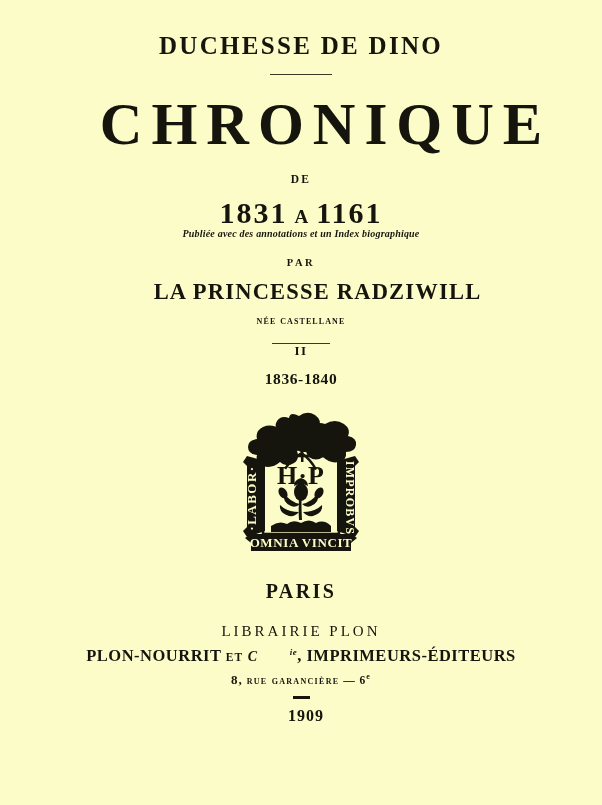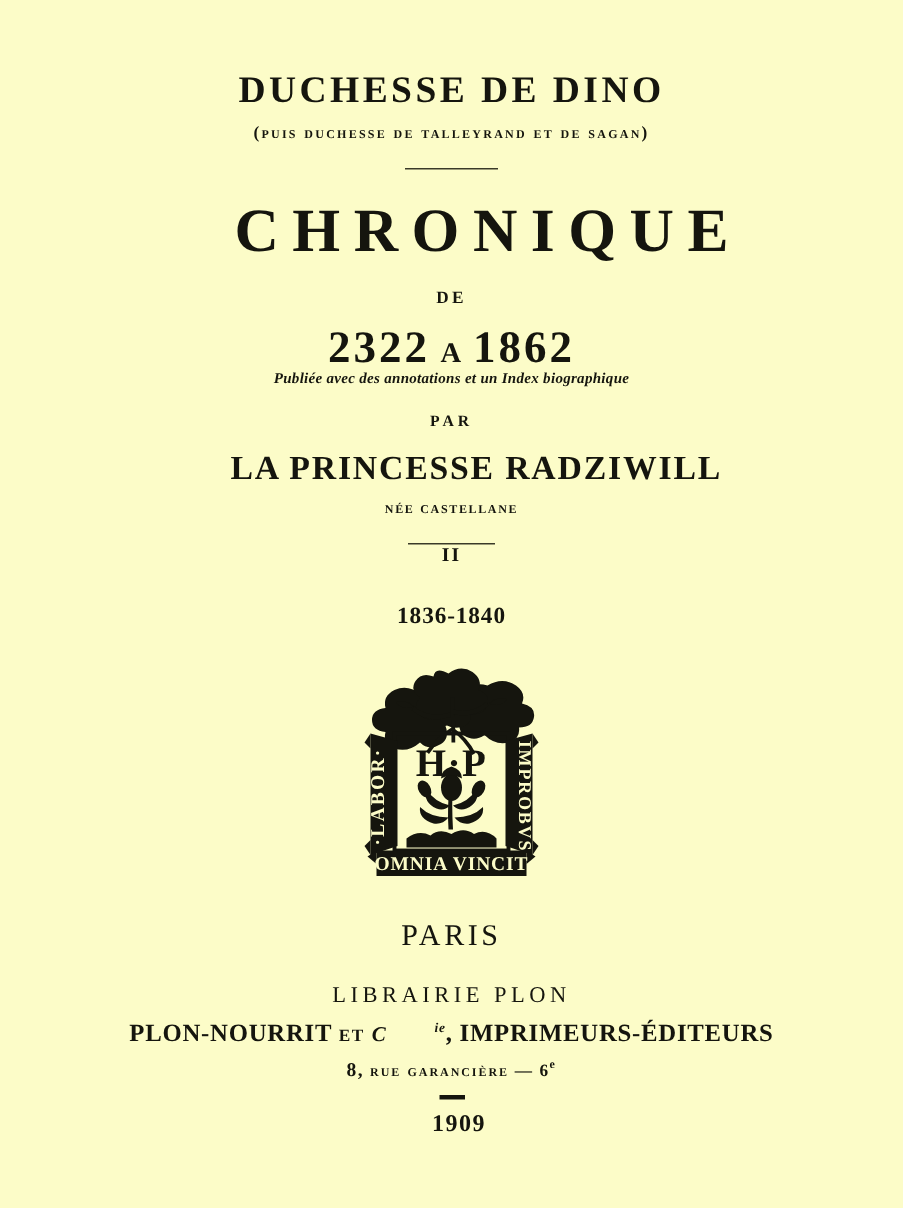--- a/index.html
+++ b/index.html
@@ -19,21 +19,21 @@
     width: 602px;
     height: 805px;
     box-sizing: border-box;
     padding: 0;
     text-align: center;
     position: relative;
     background: #fcfcc8;
   }
 
   .author-line {
-    margin-top: 48px;
+    margin-top: 33px;
     font-size: 25px;
     font-weight: bold;
     letter-spacing: 2.3px;
     line-height: 1;
     font-family: "Liberation Serif", "DejaVu Serif", serif;
   }
 
   .author-sub {
     margin-top: 11px;
     font-size: 11.5px;
@@ -47,21 +47,21 @@
   .rule-thin {
     width: 62px;
     height: 1px;
     background: #3a3a28;
     margin: 16px auto 0 auto;
     border: 0;
   }
 
   .main-title {
     margin-top: 20px;
-    font-size: 41px;
+    font-size: 59px;
     font-weight: bold;
     letter-spacing: 9px;
     line-height: 1;
     text-indent: 9px;
     font-family: "Liberation Serif", "DejaVu Serif", serif;
     padding-left: 40px;
   }
 
   .de-word {
     margin-top: 20px;
@@ -129,38 +129,38 @@
   }
 
   .volume-num {
     font-size: 13px;
     font-weight: bold;
     letter-spacing: 1.5px;
     line-height: 1;
   }
 
   .volume-years {
-    margin-top: 27px;
+    margin-top: 14px;
     font-size: 15.5px;
     font-weight: bold;
     letter-spacing: 0.6px;
     line-height: 1;
   }
 
   .emblem-wrap {
     margin-top: 22px;
     display: flex;
     justify-content: center;
     align-items: flex-start;
   }
 
   .imprint-city {
     margin-top: 18px;
     font-size: 20px;
-    font-weight: normal;
+    font-weight: bold;
     letter-spacing: 2.4px;
     line-height: 1;
   }
 
   .imprint-house {
     margin-top: 23px;
     font-size: 15px;
     letter-spacing: 3px;
     line-height: 1;
     font-weight: normal;
@@ -223,30 +223,29 @@
     padding-left: 10px;
   }
 </style>
 </head>
 <body>
 
 <div class="page">
 
   <div class="author-line">DUCHESSE DE DINO</div>
 
-  <div class="author-sub">(PUIS DUCHESSE DE TALLEYRAND ET DE SAGAN)</div>
 
   <div class="rule-thin"></div>
 
   <div class="main-title">CHRONIQUE</div>
 
   <div class="de-word">DE</div>
 
   <div class="date-range">
-    <span>2322</span><span class="conj">A</span><span>1862</span>
+    <span>1831</span><span class="conj">A</span><span>1161</span>
   </div>
 
   <div class="published-note">Publiée avec des annotations et un Index biographique</div>
 
   <div class="par-word">PAR</div>
 
   <div class="princess-line">LA PRINCESSE RADZIWILL</div>
 
   <div class="nee-line">NÉE CASTELLANE</div>
 

